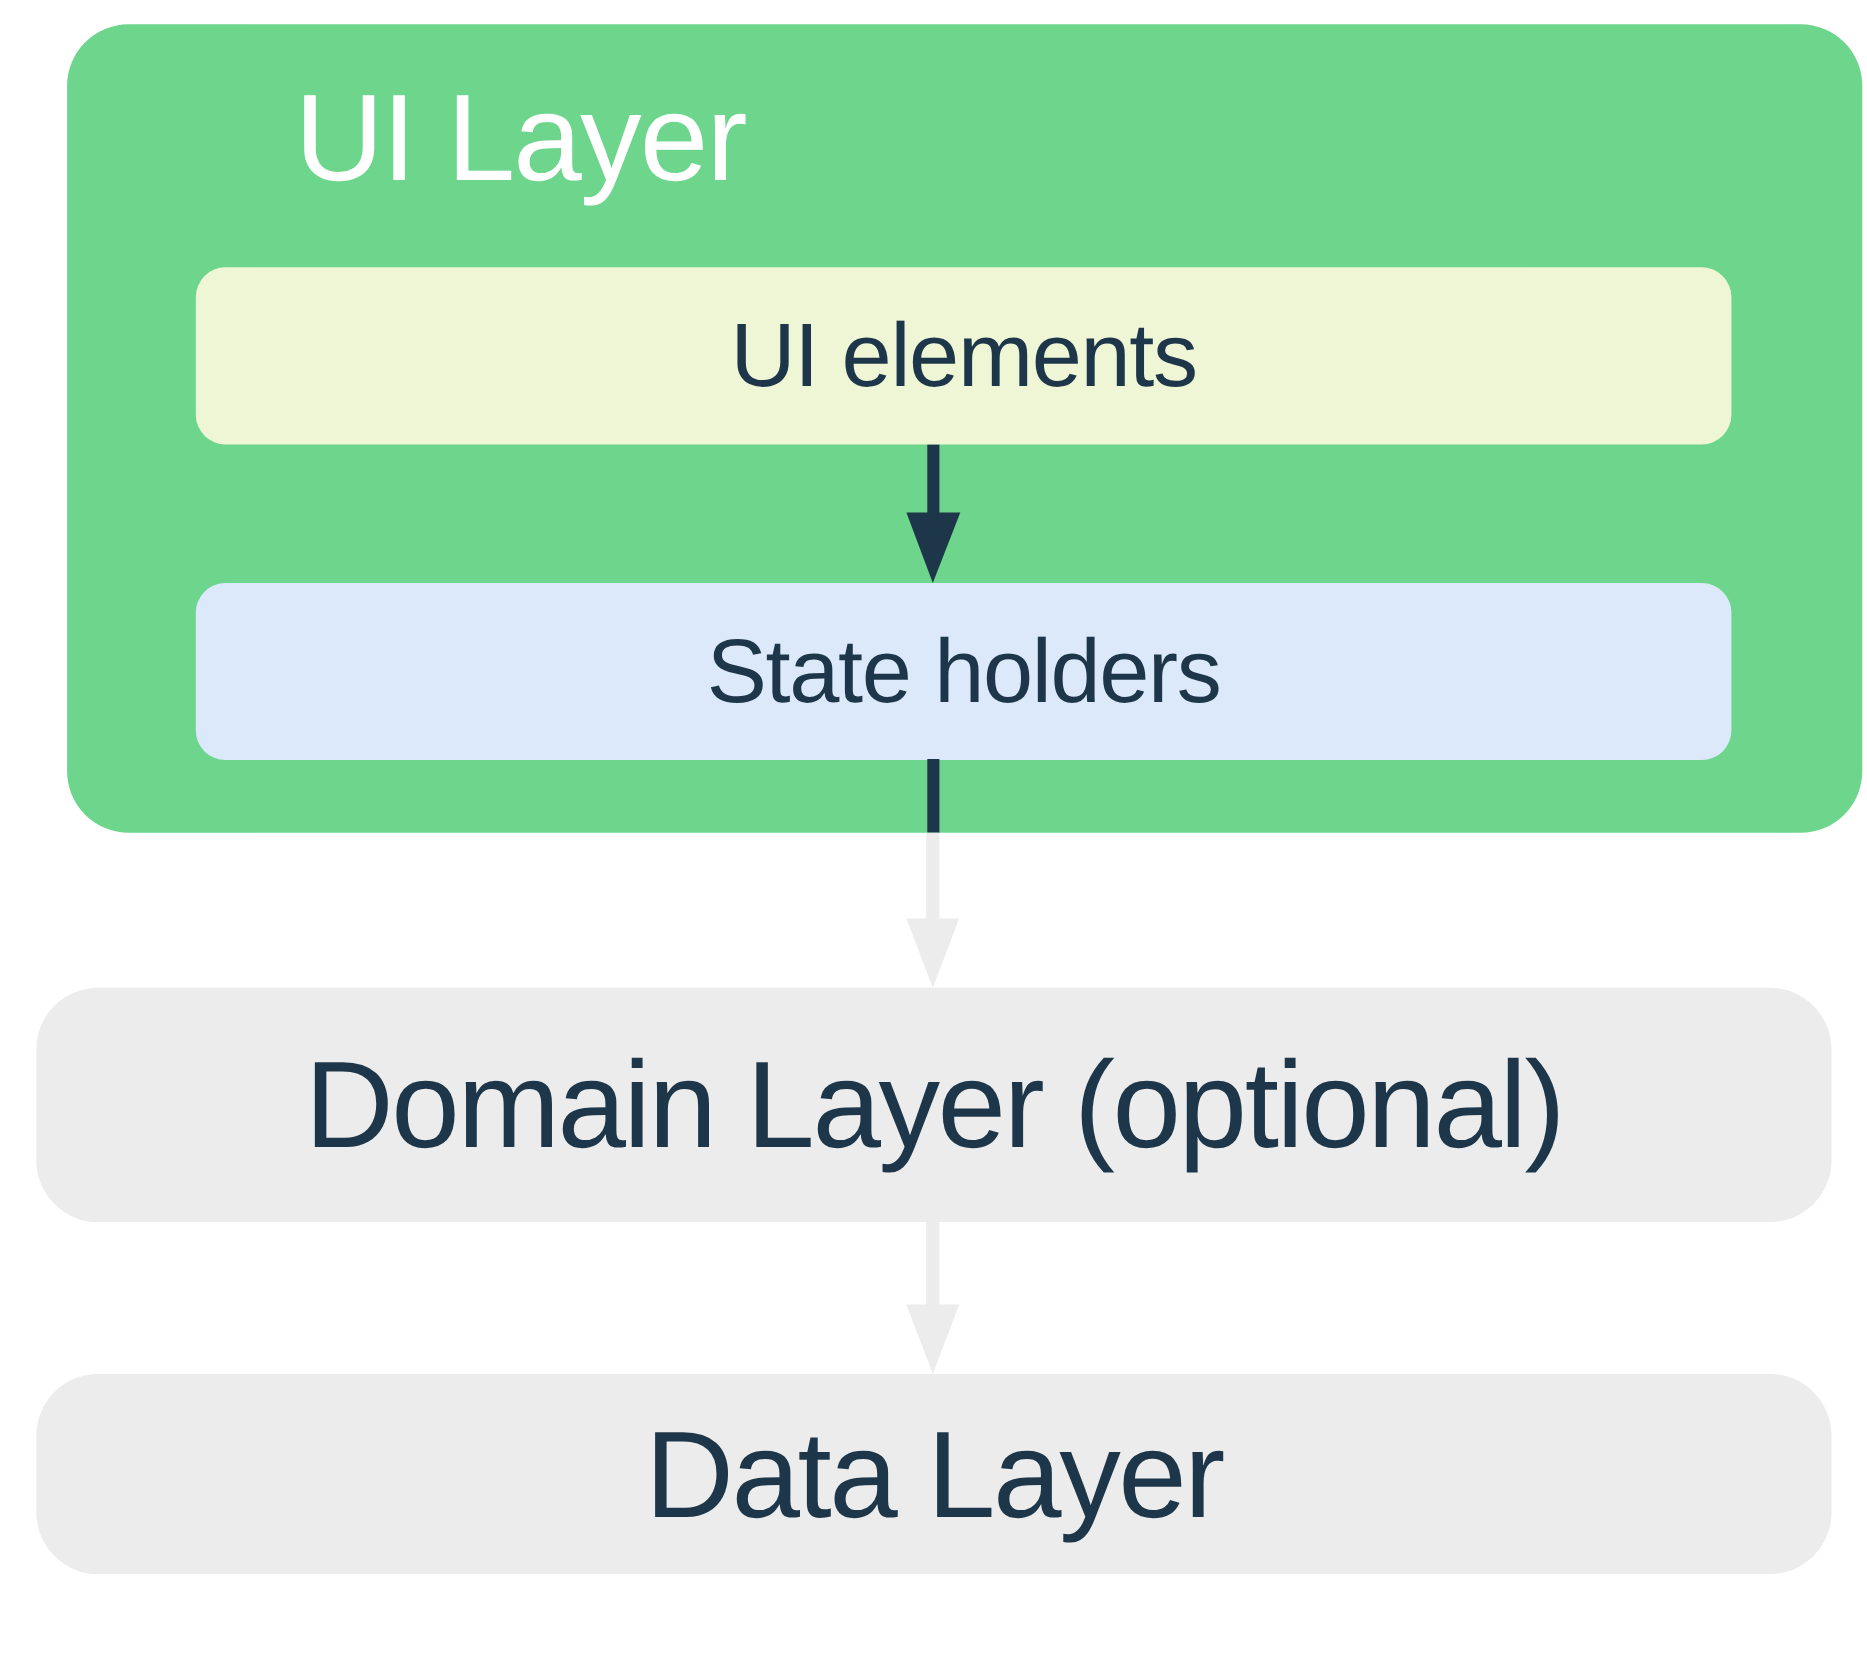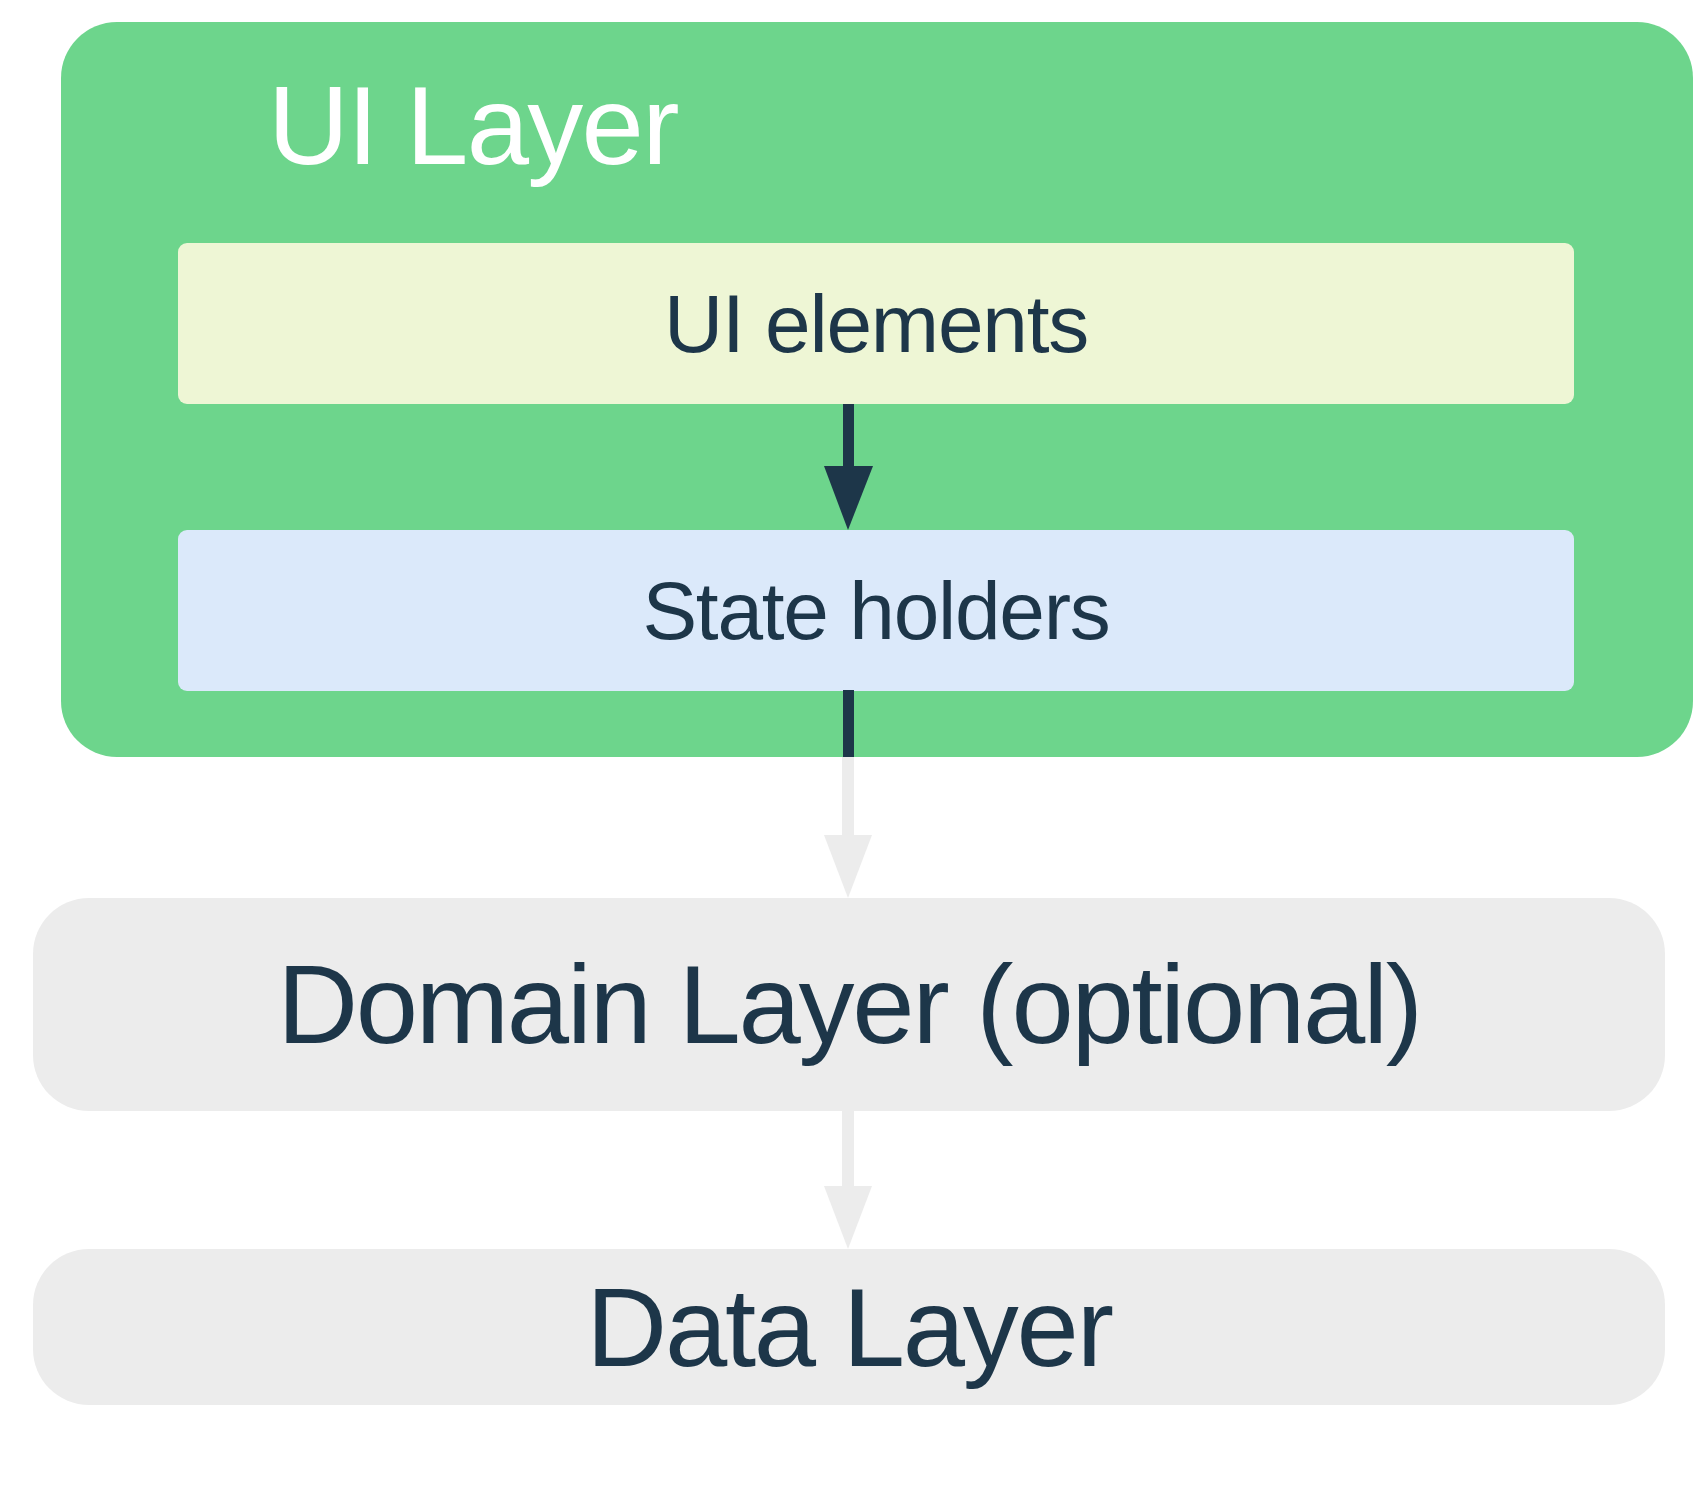--- a/index.html
+++ b/index.html
@@ -40,21 +40,21 @@
     letter-spacing: -0.015em;
     color: var(--white);
   }
 
   
   .inner-box {
     position: absolute;
     left: 117px;
     width: 1396px;
     height: 161px;
-    border-radius: 9px;
+    border-radius: 27px;
     display: flex;
     align-items: center;
     justify-content: center;
   }
   .inner-box .inner-label {
     font-size: 82px;
     letter-spacing: -0.015em;
     color: var(--navy);
     white-space: nowrap;
   }
@@ -73,21 +73,21 @@
     justify-content: center;
     text-align: right;
   }
   .outer-box .outer-label {
     font-size: 112px;
     letter-spacing: -0.02em;
     color: var(--navy);
     white-space: nowrap;
   }
   .domain-box { top: 898px; height: 213px; }
-  .data-box   { top: 1249px; height: 156px; }
+  .data-box   { top: 1249px; height: 182px; }
 
   
   .arrow { position: absolute; display: block; }
   .arrow-1 { left: 798px; top: 404px; }
   .arrow-2 { left: 798px; top: 690px; }
   .arrow-3 { left: 798px; top: 1111px; }
   .navy-fill { fill: var(--navy); }
   .gray-fill { fill: var(--gray); }
 </style>
 </head>

